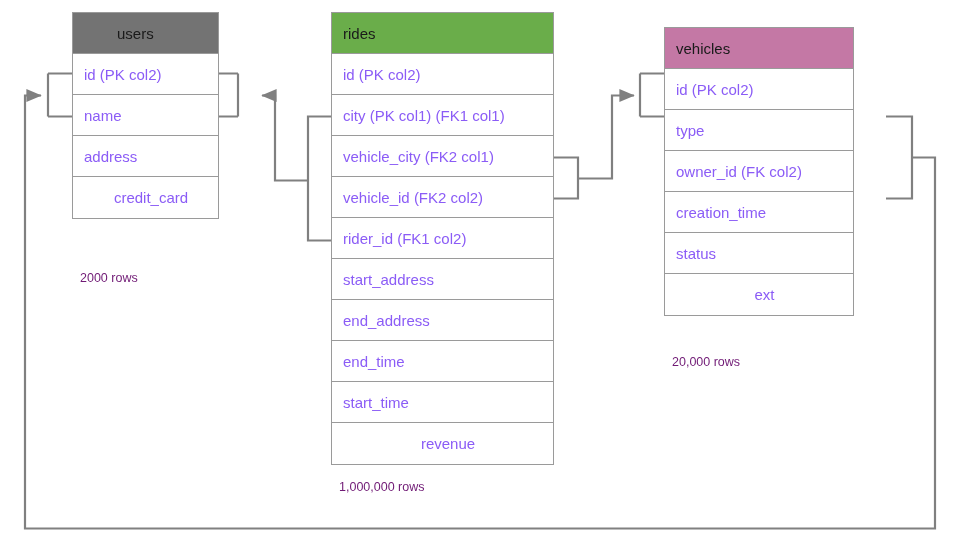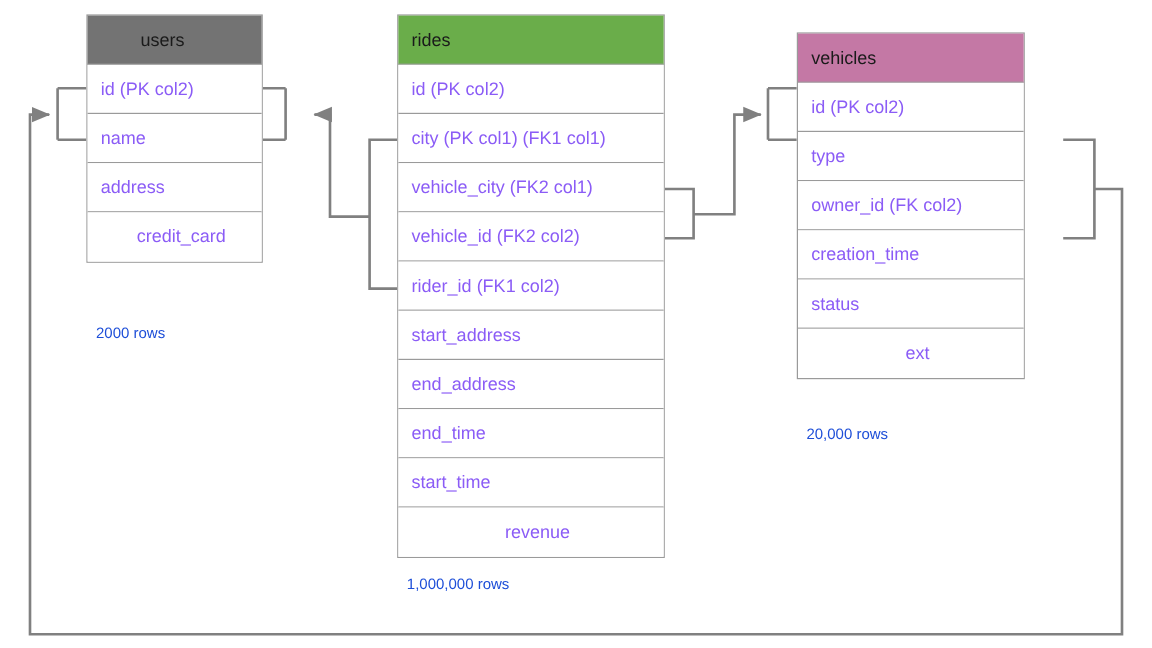--- a/index.html
+++ b/index.html
@@ -56,21 +56,21 @@
     overflow: hidden;
     background: #ffffff;
   }
   .entity-field:last-child {
     border-bottom: none;
     text-align: center;
   }
   .row-count {
     position: absolute;
     font-size: 12.5px;
-    color: #1d4ed8;
+    color: #701a75;
     white-space: nowrap;
   }
 </style>
 </head>
 <body>
 
 <div id="canvas">
 
   <svg class="connector-layer" viewBox="0 0 960 540" width="960" height="540">
     <defs>

